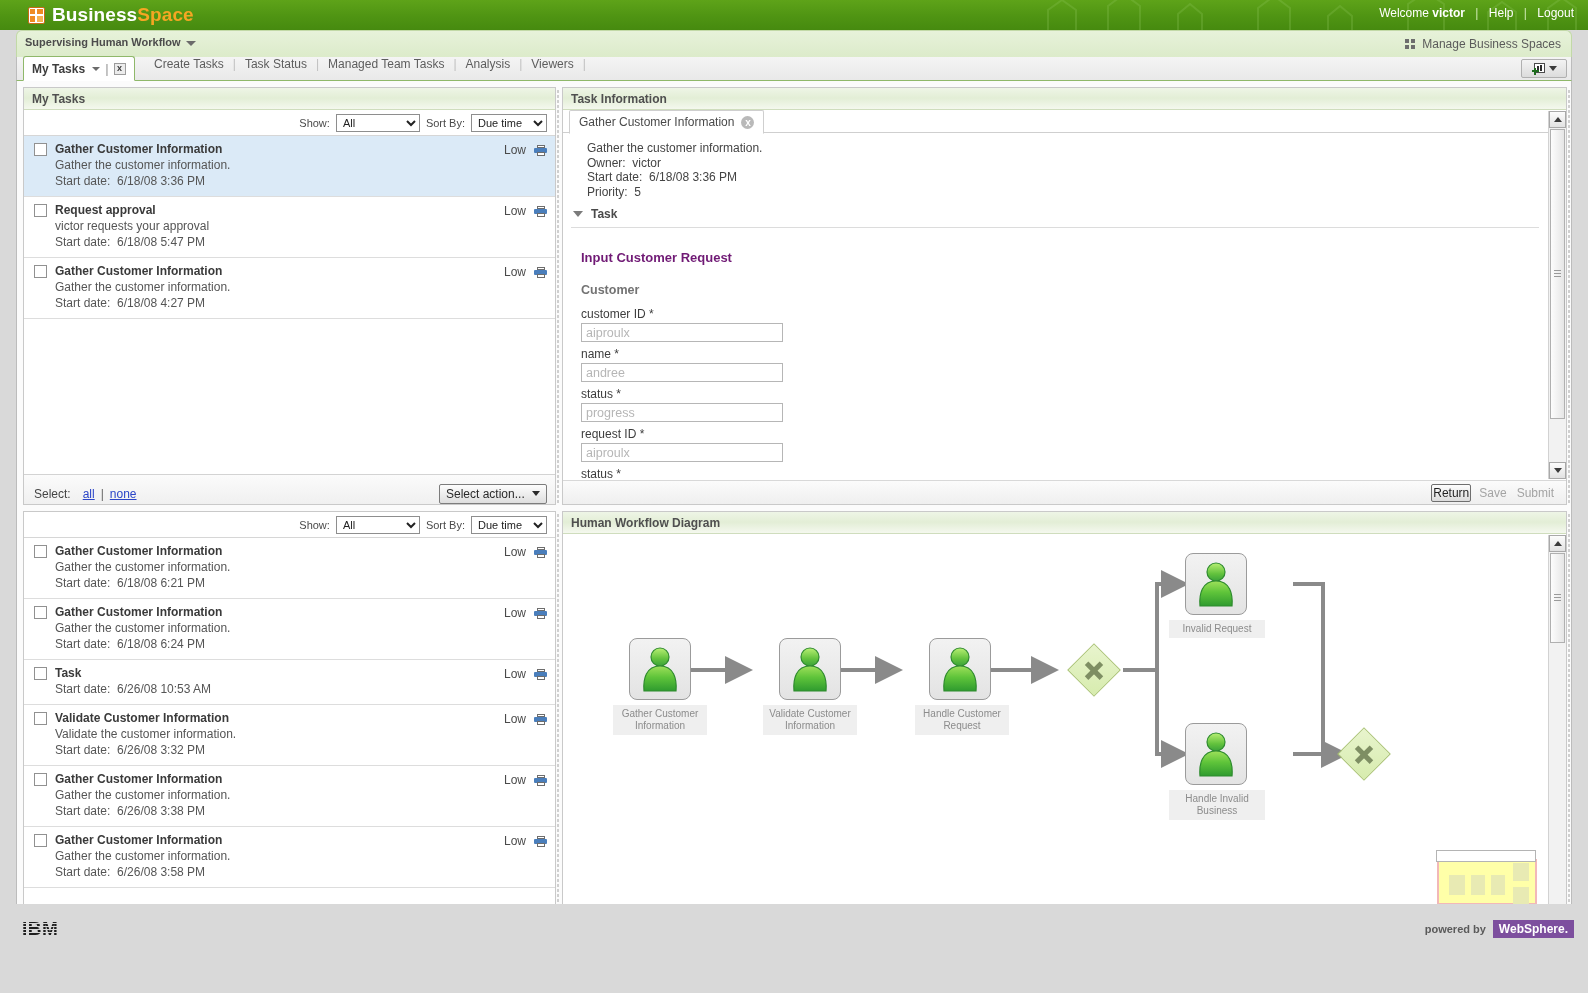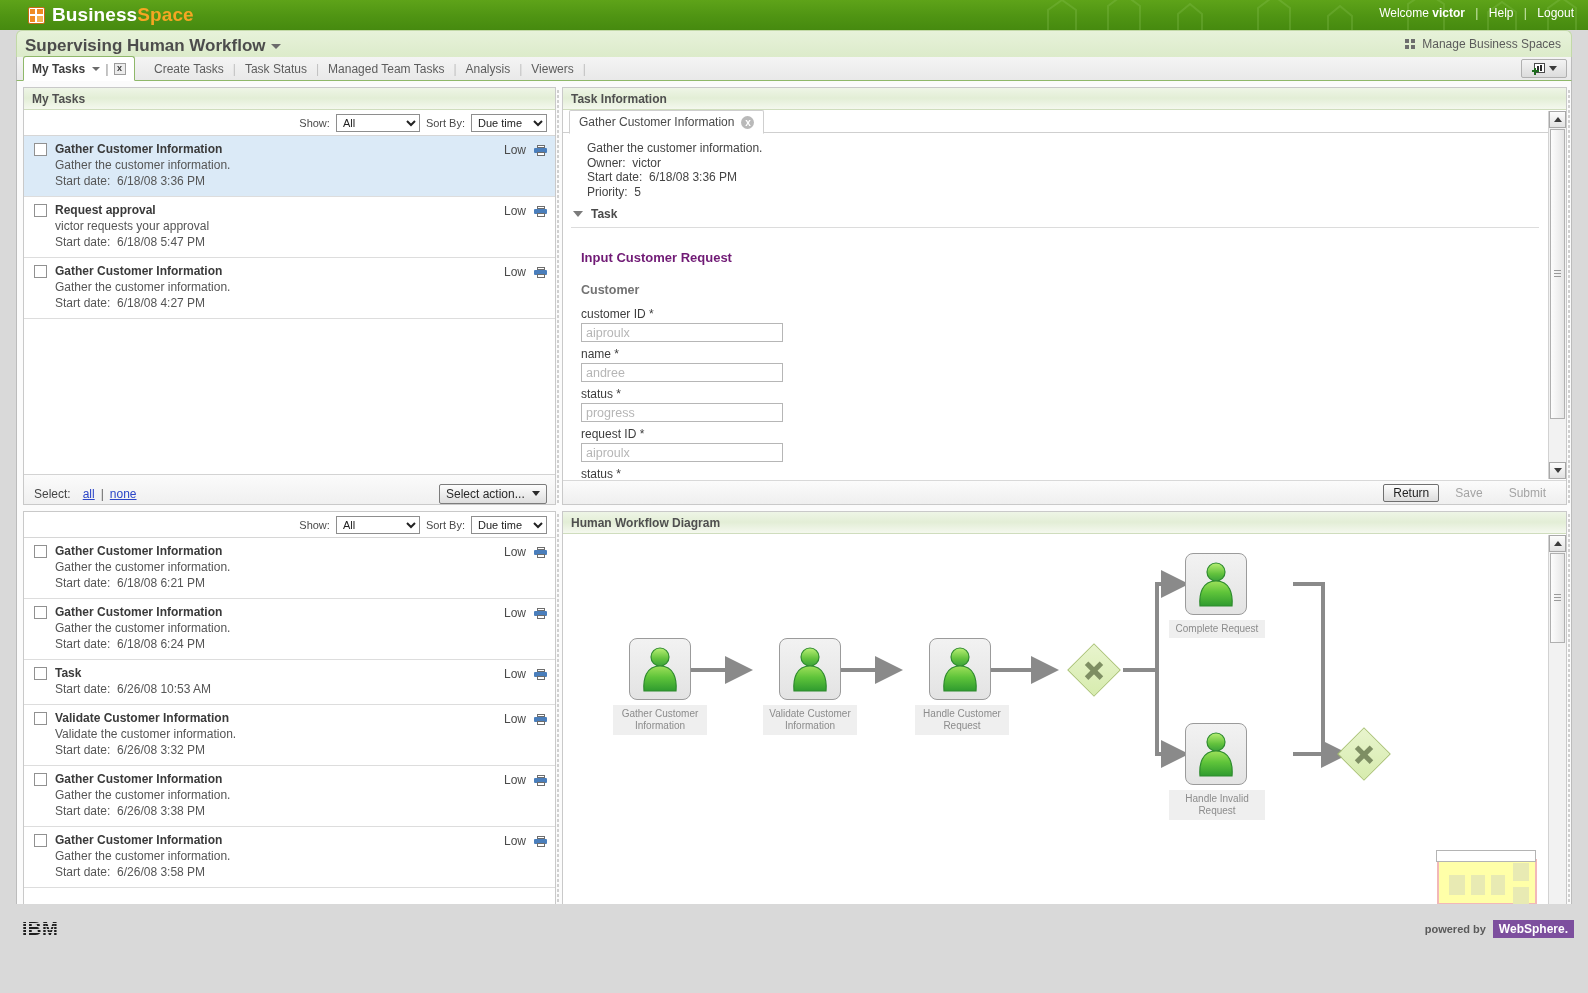--- a/index.html
+++ b/index.html
@@ -49,21 +49,21 @@
 
   
   .spacebar {
     position: absolute; left: 16px; top: 30px; width: 1556px; height: 27px;
     background: linear-gradient(to bottom, #e7f2da 0%, #dcebca 100%);
     border-top-left-radius: 6px; border-top-right-radius: 6px;
     border: 1px solid #c2d9a7; border-bottom: none;
   }
   .space-title {
     position: absolute; left: 8px; top: 5px;
-    font-size: 17px; font-weight: bold; color: #4c4c4c;
+    font-size: 11px; font-weight: bold; color: #4c4c4c;
   }
   .caret-dn {
     display: inline-block; width: 0; height: 0; margin-left: 5px;
     border-left: 5px solid transparent; border-right: 5px solid transparent;
     border-top: 5px solid #6b6b6b; vertical-align: middle;
   }
   .manage-spaces {
     position: absolute; right: 10px; top: 6px;
     color: #5b5b5b; font-size: 12px; display: flex; align-items: center; gap: 6px;
   }
@@ -94,21 +94,21 @@
     border-top:4px solid #6b6b6b; margin-left:2px;
   }
   .tab-active .pipe { color: #b5b5b5; }
   .tab-close-box {
     width: 12px; height: 12px; border: 1px solid #9c9c9c; background:#ececec;
     display:flex; align-items:center; justify-content:center;
     font-size: 9px; line-height: 1; color: #3a3a3a; font-weight:bold;
   }
   .tabs-rest {
     position: absolute; left: 128px; top: 0; height: 24px;
-    display: flex; align-items: center; color: #5d5d5d; font-size: 12px;
+    display: flex; color: #5d5d5d; font-size: 12px;
   }
   .tabs-rest .t { padding: 0 9px; cursor: default; }
   .tabs-rest .vb { color: #c0c0c0; }
   .widget-menu {
     position: absolute; right: 4px; top: 2px; height: 19px; width: 46px;
     background: linear-gradient(to bottom, #f3f3f3, #dcdcdc);
     border: 1px solid #b0b0b0; border-radius: 2px;
     display: flex; align-items: center; justify-content: center; gap: 4px;
   }
   .widget-glyph { width: 13px; height: 12px; position: relative; }
@@ -230,21 +230,21 @@
     padding: 0 4px; margin-bottom: 5px;
   }
   input.fld::placeholder { color: #b6b6b6; }
   .ti-footer {
     position: absolute; left: 0; bottom: 0; width: 100%; height: 24px;
     background: linear-gradient(to bottom, #fbfbfb, #efefef);
     border-top: 1px solid #d8d8d8; display: flex; align-items: center;
     justify-content: flex-end; gap: 6px; padding-right: 10px;
   }
   .btn-sm {
-    height: 18px; padding: 0 9px; font-size: 12px; border-radius: 2px;
+    height: 18px; padding: 0 1px; font-size: 12px; border-radius: 2px;
     display: flex; align-items: center;
   }
   .btn-sm.on {
     background: linear-gradient(to bottom, #fdfdfd, #dcdcdc);
     border: 1px solid #6f6f6f; color: #1f1f1f;
   }
   .btn-sm.off { border: 1px solid transparent; color: #a4a4a4; }
 
   
   .vscroll {
@@ -733,31 +733,31 @@
 
       <div class="gw" style="left:512px; top:109px;"></div>
 
       <div class="node" style="left:622px; top:11px;">
         <svg width="60" height="60" viewBox="0 0 60 60">
           <ellipse cx="30" cy="18" rx="9" ry="9" fill="url(#hg)" stroke="#2e8b2e" stroke-width="1.2"></ellipse>
           <path d="M30 27 C16 27 13 40 14 52 L46 52 C47 40 44 27 30 27 Z" fill="url(#pg)" stroke="#2e8b2e" stroke-width="1.2"></path>
         </svg>
       </div>
       <div class="node-label" style="left:606px; top:78px; width:96px;">
-        <span>Complete Request</span>
+        <span>Invalid Request</span>
       </div>
 
       <div class="node" style="left:622px; top:181px;">
         <svg width="60" height="60" viewBox="0 0 60 60">
           <ellipse cx="30" cy="18" rx="9" ry="9" fill="url(#hg)" stroke="#2e8b2e" stroke-width="1.2"></ellipse>
           <path d="M30 27 C16 27 13 40 14 52 L46 52 C47 40 44 27 30 27 Z" fill="url(#pg)" stroke="#2e8b2e" stroke-width="1.2"></path>
         </svg>
       </div>
       <div class="node-label" style="left:606px; top:248px; width:96px;">
-        <span>Handle Invalid Request</span>
+        <span>Handle Invalid Business</span>
       </div>
 
       <div class="gw" style="left:782px; top:193px;"></div>
 
       <div class="minimap">
         <span class="vp"></span>
         <i style="left:10px;top:14px;width:16px;height:20px;"></i>
         <i style="left:32px;top:14px;width:14px;height:20px;"></i>
         <i style="left:52px;top:14px;width:14px;height:20px;"></i>
         <i style="left:74px;top:2px;width:16px;height:18px;"></i>

